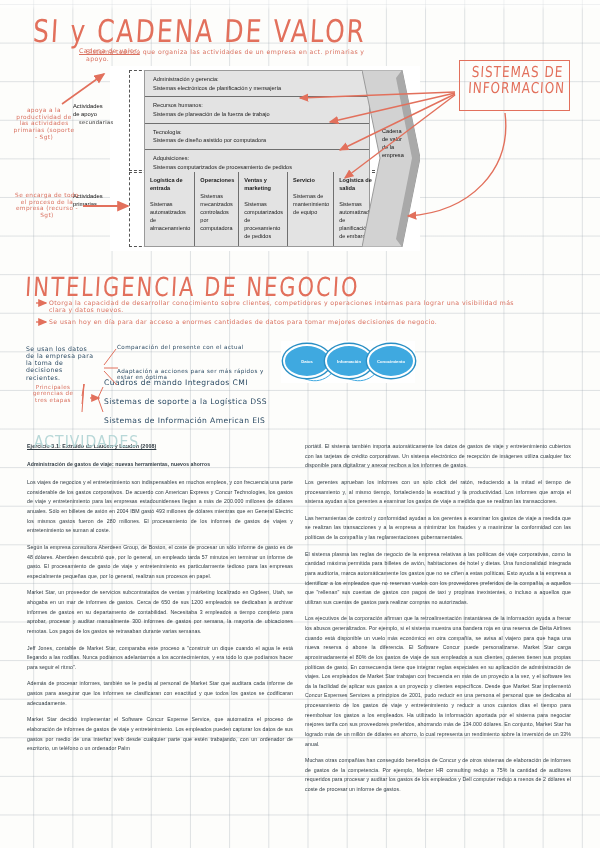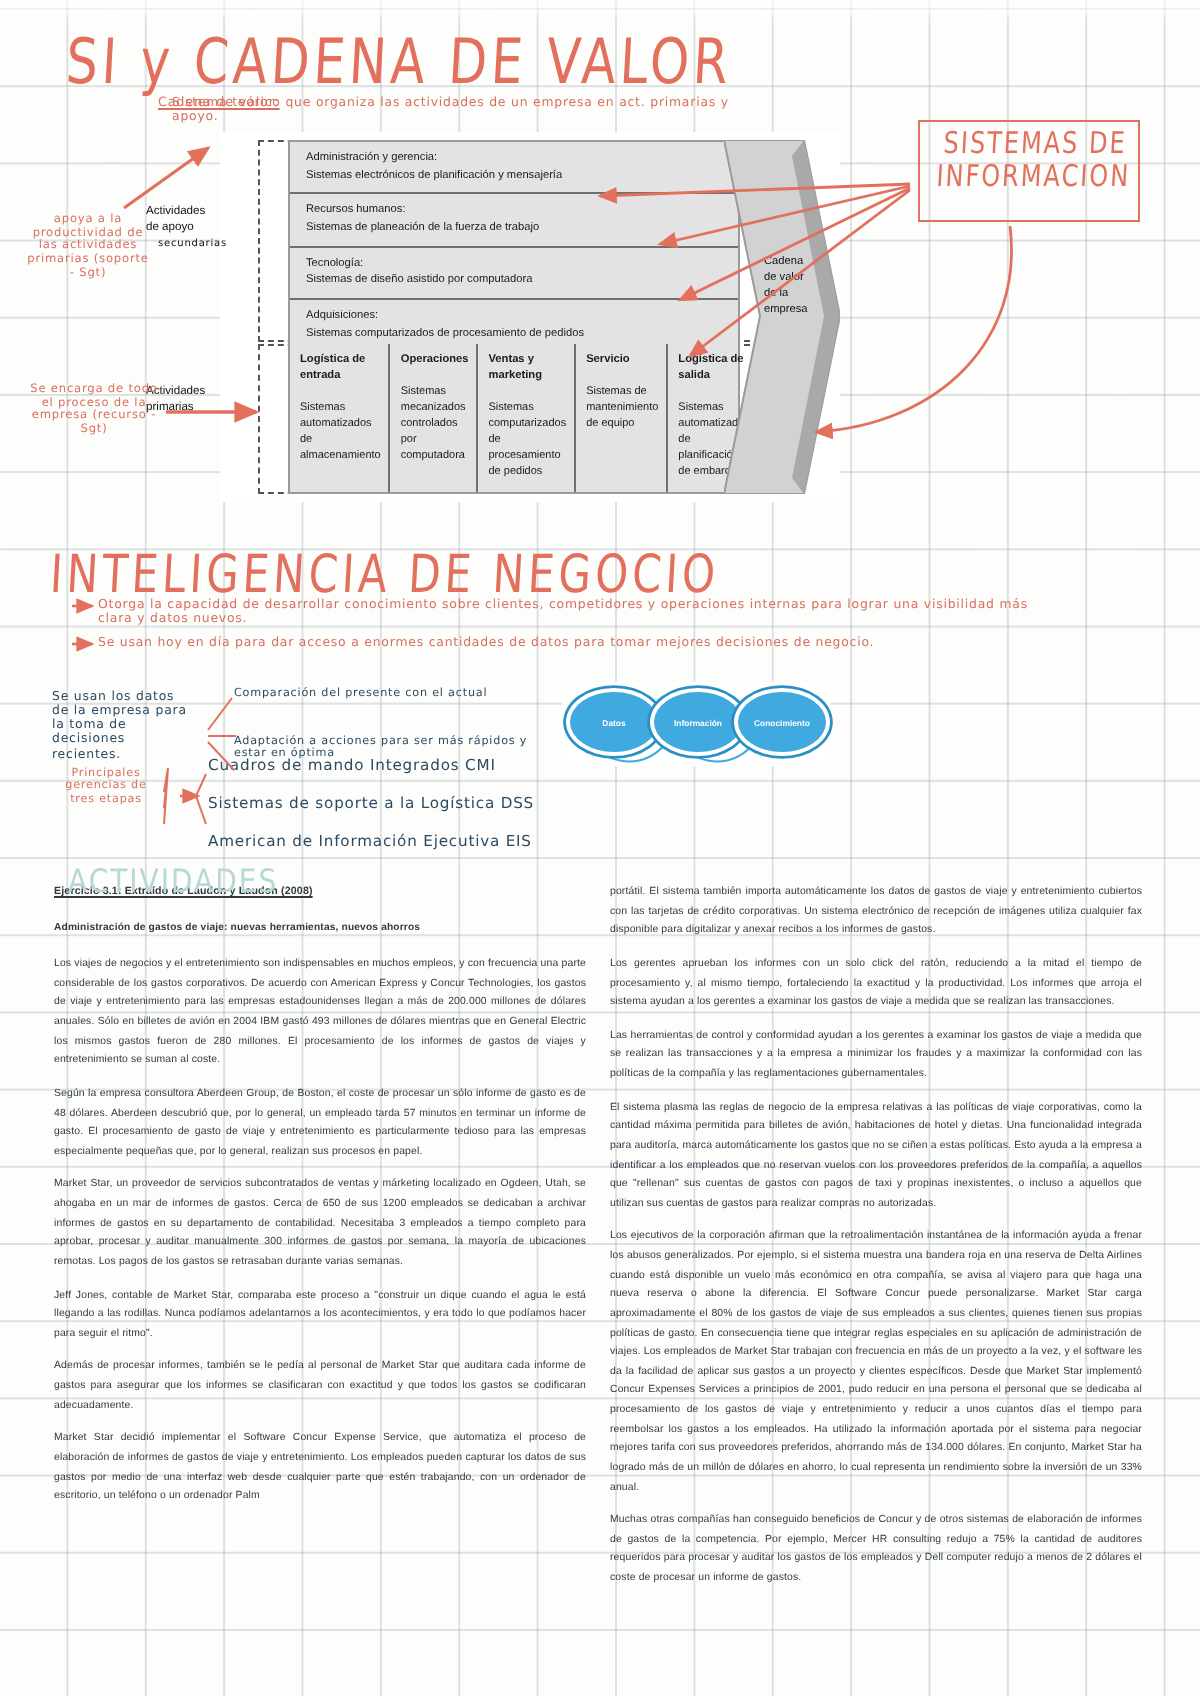--- a/index.html
+++ b/index.html
@@ -265,21 +265,21 @@
   </div>
   <div class="dic-node" style="left:86px;">
     <span>Conocimiento</span>
   </div>
 </div>
 
 <div class="layer hw hw-xs" style="left:27px; top:384px; width:52px; text-align:center;">Principales gerencias de tres etapas</div>
 
 <div class="layer hw hw-blue hw-md" style="left:104px; top:379px;">Cuadros de mando Integrados CMI</div>
 <div class="layer hw hw-blue hw-md" style="left:104px; top:398px;">Sistemas de soporte a la Logística DSS</div>
-<div class="layer hw hw-blue hw-md" style="left:104px; top:417px;">American de Información Ejecutiva EIS</div>
+<div class="layer hw hw-blue hw-md" style="left:104px; top:417px;">Sistemas de Información American EIS</div>
 
 <div class="layer hw" style="left:34px; top:432px; font-size:14px; color:#b8d8d8; letter-spacing:1px;
             transform:scaleY(1.15); transform-origin:left top;">ACTIVIDADES</div>
 
 <div id="doc">
   <div class="doc-col" id="doc-col-left">
     <div class="doc-h">Ejercicio 3.1: Extraído de Laudon y Laudon (2008)</div>
     <div class="doc-sub">Administración de gastos de viaje: nuevas herramientas, nuevos ahorros</div>
     <p>Los viajes de negocios y el entretenimiento son indispensables en muchos empleos, y con frecuencia una parte considerable de los gastos corporativos. De acuerdo con American Express y Concur Technologies, los gastos de viaje y entretenimiento para las empresas estadounidenses llegan a más de 200.000 millones de dólares anuales. Sólo en billetes de avión en 2004 IBM gastó 493 millones de dólares mientras que en General Electric los mismos gastos fueron de 280 millones. El procesamiento de los informes de gastos de viajes y entretenimiento se suman al coste.</p>
     <p>Según la empresa consultora Aberdeen Group, de Boston, el coste de procesar un sólo informe de gasto es de 48 dólares. Aberdeen descubrió que, por lo general, un empleado tarda 57 minutos en terminar un informe de gasto. El procesamiento de gasto de viaje y entretenimiento es particularmente tedioso para las empresas especialmente pequeñas que, por lo general, realizan sus procesos en papel.</p>

